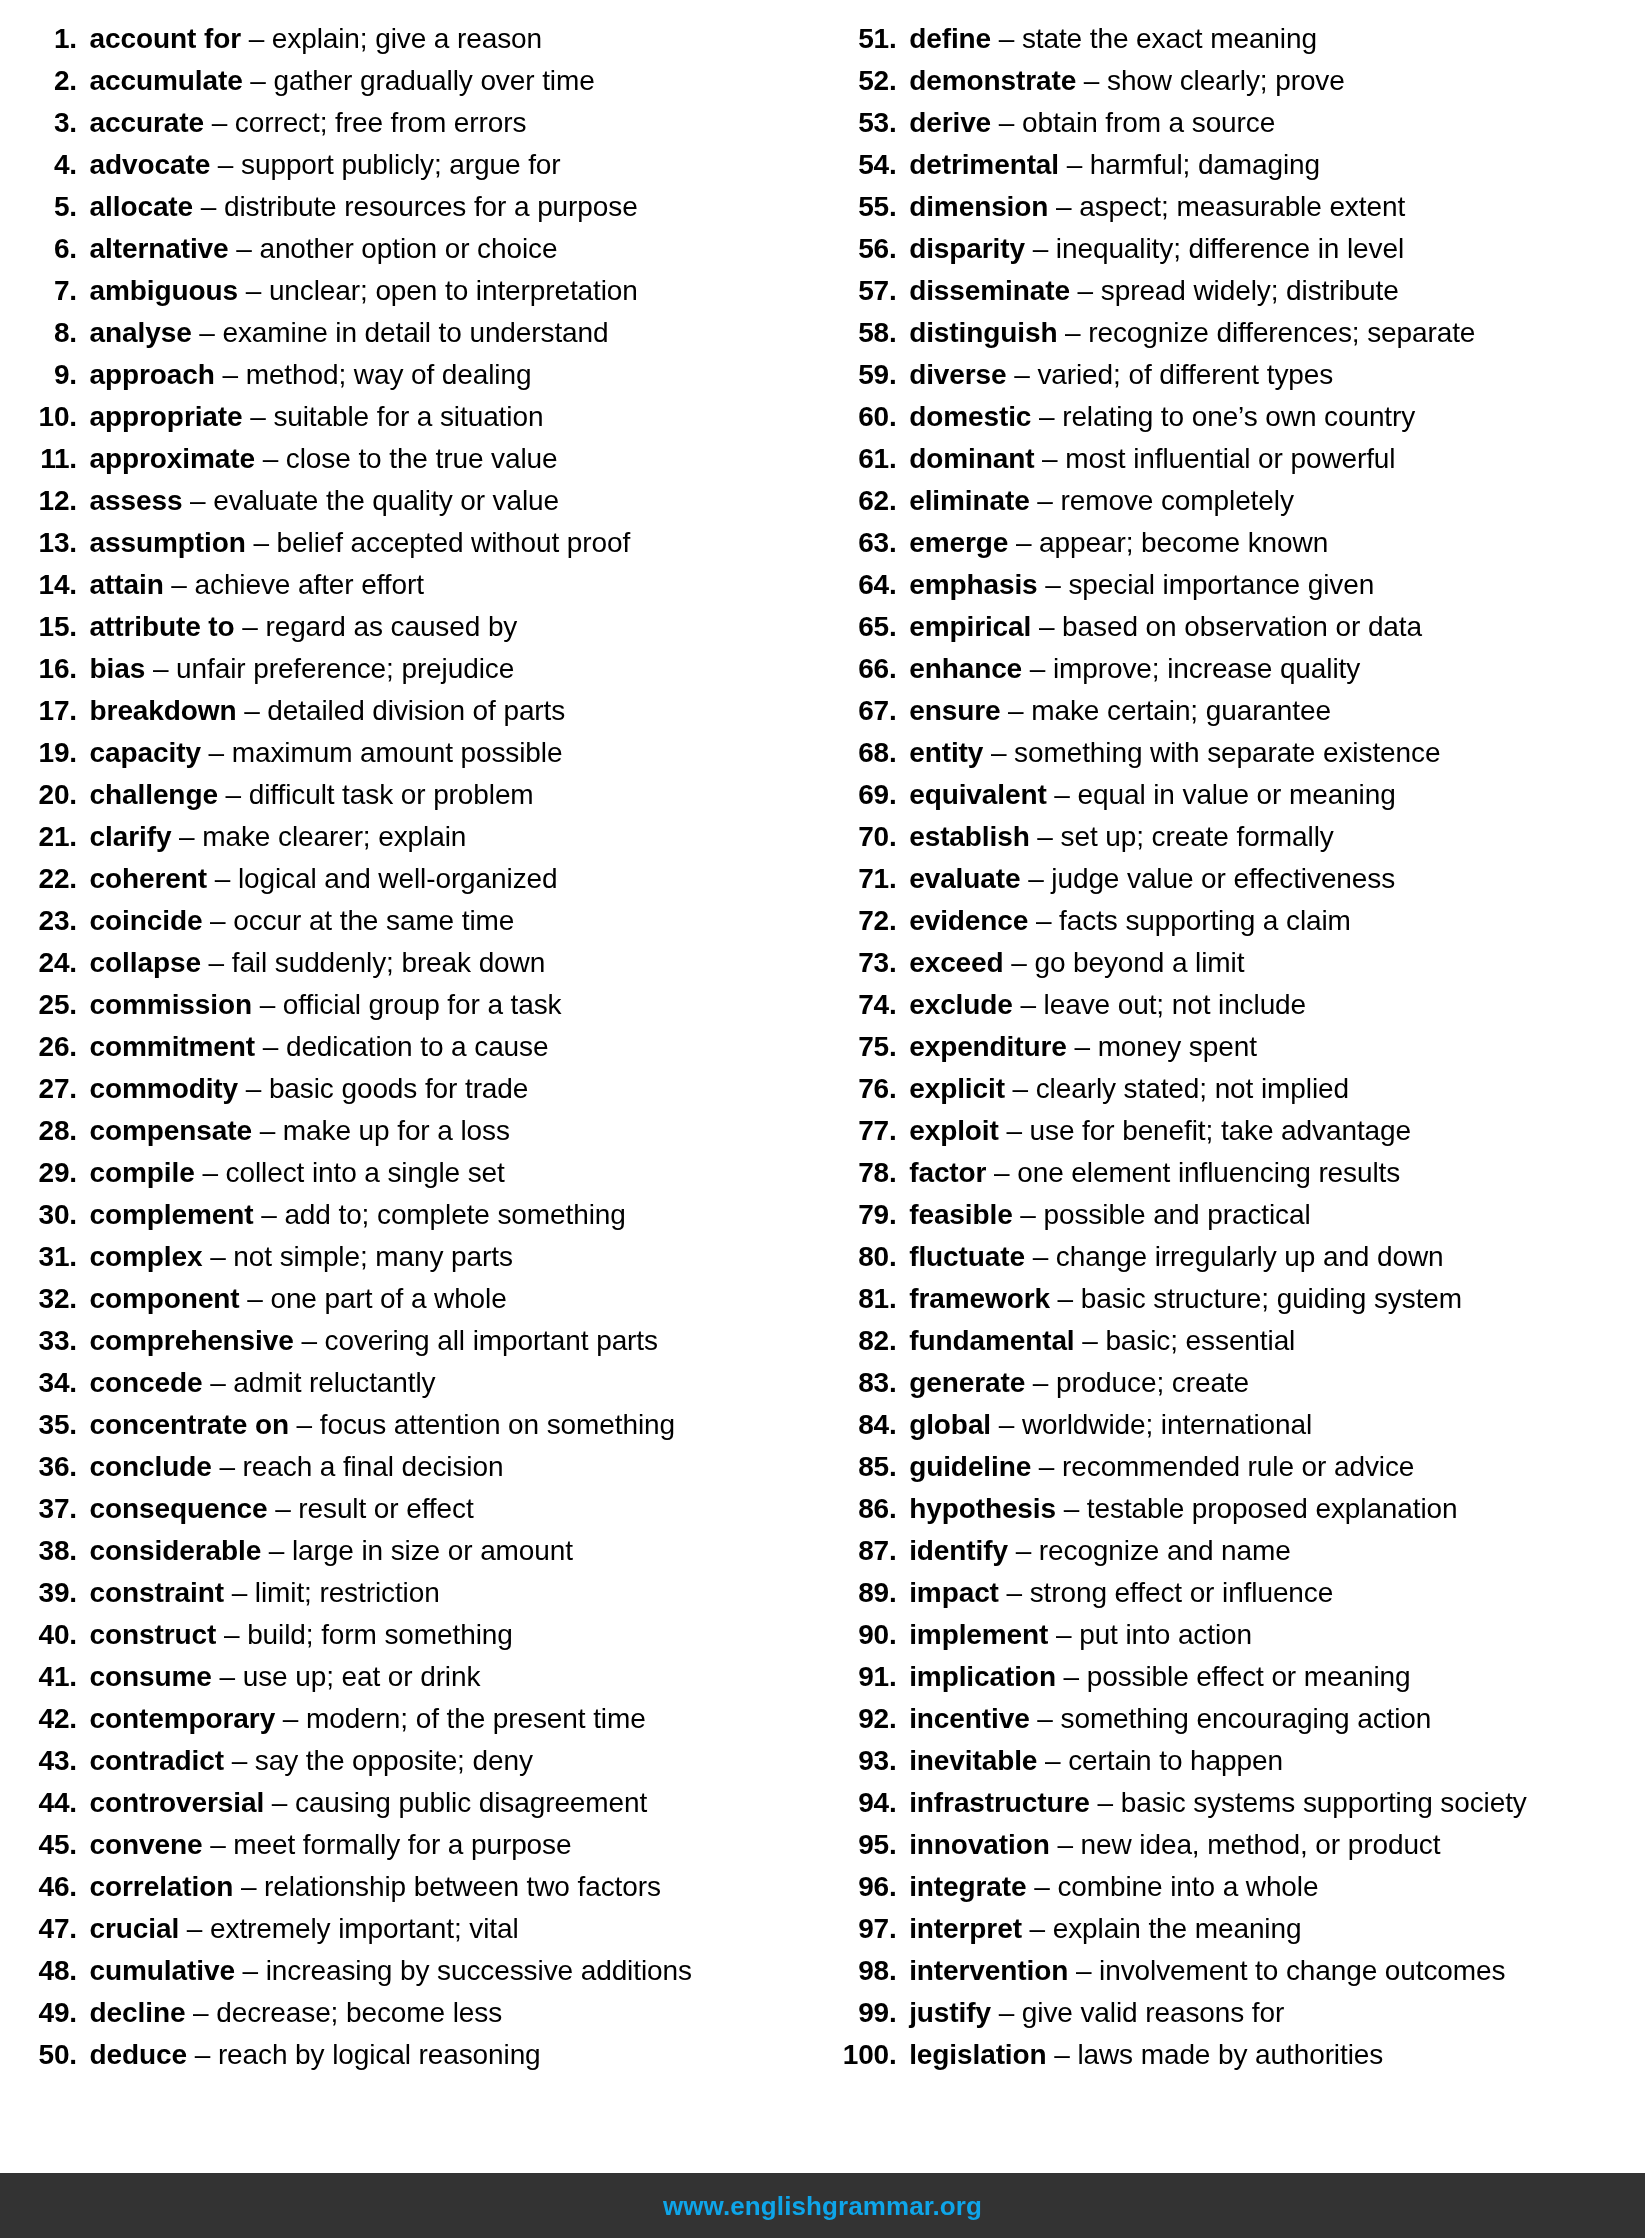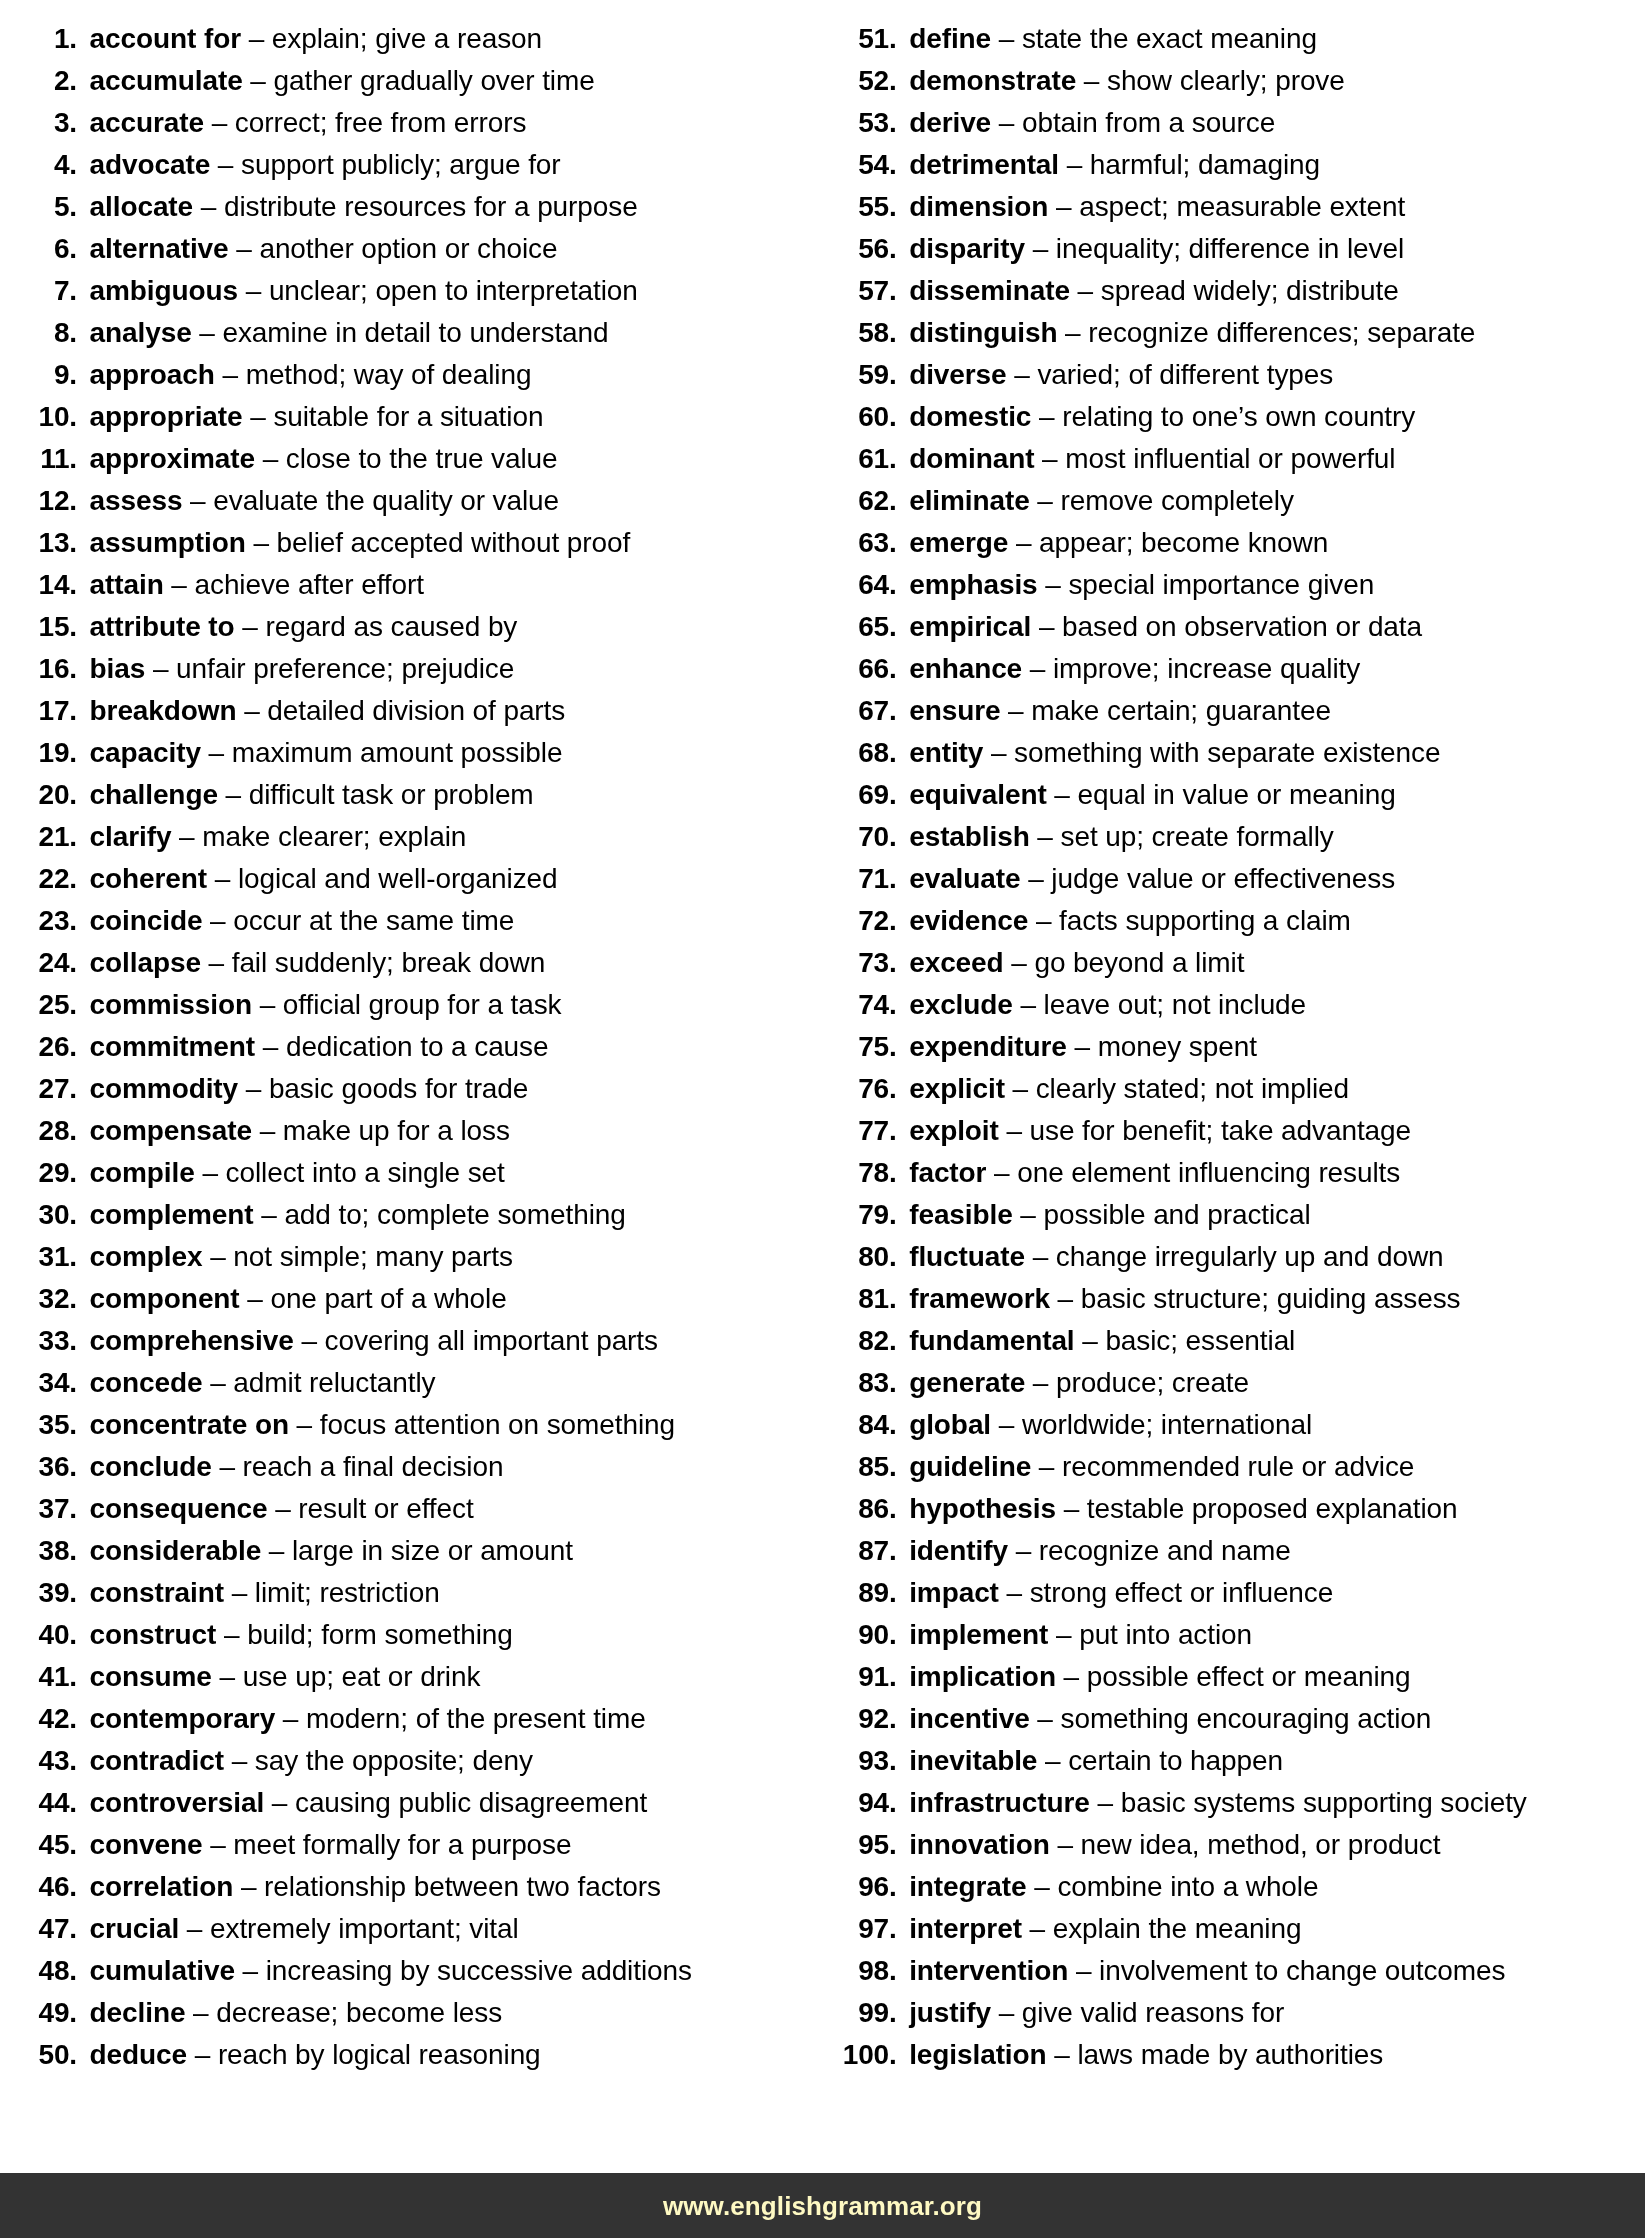--- a/index.html
+++ b/index.html
@@ -70,21 +70,21 @@
   }
   #footer-bar {
     flex: 0 0 auto;
     height: 66px;
     background: #333333;
     display: flex;
     align-items: center;
     justify-content: center;
   }
   #footer-url {
-    color: #fef9c3;
+    color: #0ea5e9;
     font-weight: bold;
     font-size: 26px;
     letter-spacing: 0.1px;
   }
 </style>
 </head>
 <body>
 
 <div id="page">
 
@@ -405,21 +405,21 @@
         <div class="word-row">
           <span class="row-num">79.</span>
           <span class="row-text"><span class="row-term">feasible</span><span class="row-dash"> – </span><span class="row-def">possible and practical</span></span>
         </div>
         <div class="word-row">
           <span class="row-num">80.</span>
           <span class="row-text"><span class="row-term">fluctuate</span><span class="row-dash"> – </span><span class="row-def">change irregularly up and down</span></span>
         </div>
         <div class="word-row">
           <span class="row-num">81.</span>
-          <span class="row-text"><span class="row-term">framework</span><span class="row-dash"> – </span><span class="row-def">basic structure; guiding assess</span></span>
+          <span class="row-text"><span class="row-term">framework</span><span class="row-dash"> – </span><span class="row-def">basic structure; guiding system</span></span>
         </div>
         <div class="word-row">
           <span class="row-num">82.</span>
           <span class="row-text"><span class="row-term">fundamental</span><span class="row-dash"> – </span><span class="row-def">basic; essential</span></span>
         </div>
         <div class="word-row">
           <span class="row-num">83.</span>
           <span class="row-text"><span class="row-term">generate</span><span class="row-dash"> – </span><span class="row-def">produce; create</span></span>
         </div>
         <div class="word-row">

